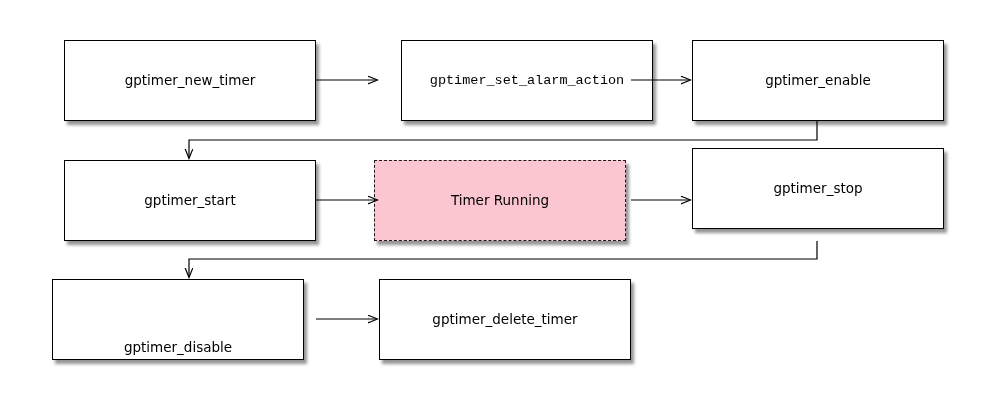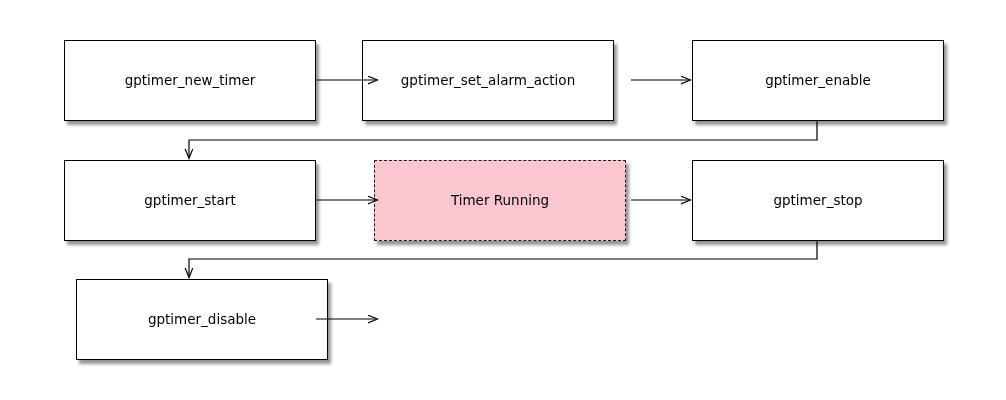--- a/index.html
+++ b/index.html
@@ -26,26 +26,26 @@
     text-align: center;
     font-size: 13.5px;
     color: #000000;
   }
   .node .line { line-height: 23px; white-space: nowrap; }
   .node.highlight {
     background: #fbc6d0;
     border: 1.5px dashed #1a1a1a;
   }
   #n-new-timer { left: 64px;  top: 40px; text-align: right;  }
-  #n-set-alarm { left: 362px; top: 40px;  }
+  #n-set-alarm { left: 401px; top: 40px; font-family: Liberation Mono, monospace;  }
   #n-enable    { left: 692px; top: 40px;  }
   #n-start     { left: 64px;  top: 160px; }
   #n-running   { left: 374px; top: 160px; }
-  #n-stop      { left: 692px; top: 160px; }
-  #n-disable   { left: 76px;  top: 279px; }
+  #n-stop      { left: 692px; top: 148px; }
+  #n-disable   { left: 52px;  top: 279px; justify-content: flex-end; }
   #n-delete    { left: 379px; top: 279px; }
   .connector-layer {
     position: absolute;
     left: 0; top: 0;
     width: 1006px; height: 400px;
     pointer-events: none;
   }
   .connector-layer path {
     stroke: #000000;
     stroke-width: 1.2;
@@ -78,20 +78,23 @@
   </div>
 
   <div class="node" id="n-stop">
     <span class="line">gptimer_stop</span>
   </div>
 
   <div class="node" id="n-disable">
     <span class="line">gptimer_disable</span>
   </div>
 
+  <div class="node" id="n-delete">
+    <span class="line">gptimer_delete_timer</span>
+  </div>
 
   <svg class="connector-layer" width="1006" height="400" viewBox="0 0 1006 400" xmlns="http://www.w3.org/2000/svg">
     <defs>
       <marker id="arrow" markerWidth="11" markerHeight="9" refX="9.5" refY="4" orient="auto" markerUnits="userSpaceOnUse">
         <path d="M0,0 L10,4 L0,8 Z" fill="#000000" stroke="none"></path>
       </marker>
     </defs>
     <path d="M316,80 H377" marker-end="url(#arrow)"></path>
     <path d="M631,80 H690" marker-end="url(#arrow)"></path>
     <path d="M817,121 V140 H189 V158" marker-end="url(#arrow)"></path>

